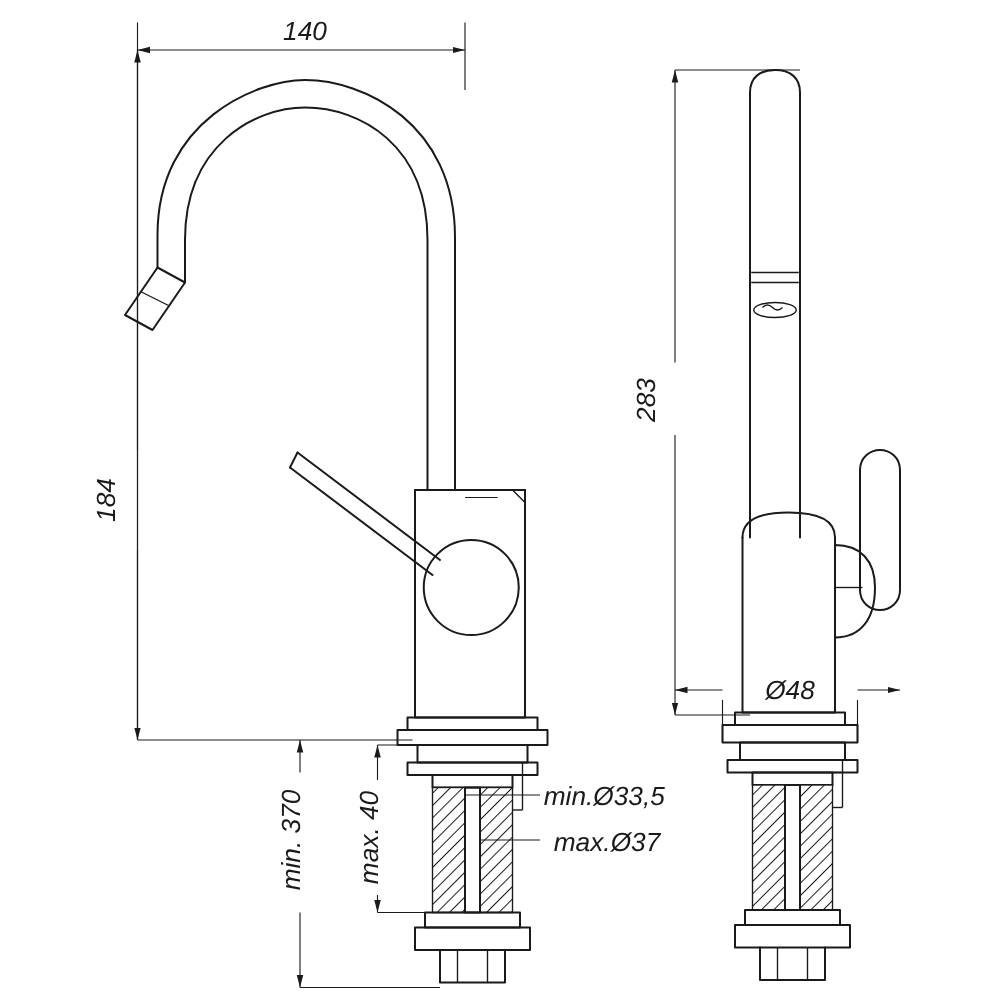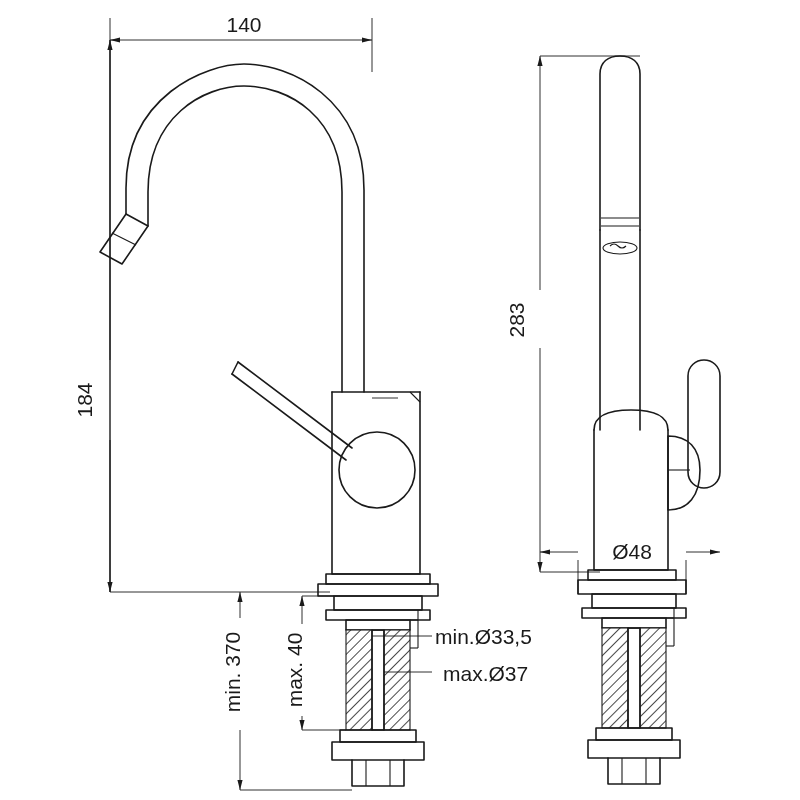--- a/index.html
+++ b/index.html
@@ -11,20 +11,21 @@
     width: 800px;
     height: 800px;
     font-family: "Liberation Sans", sans-serif;
     color: #1a1a1a;
     overflow: hidden;
   }
   #stage {
     position: relative;
     width: 702px;
     height: 800px;
+    font-style: italic;
   }
   svg#drawing {
     position: absolute;
     left: 0;
     top: 0;
     width: 800px;
     height: 800px;
   }
   .dim-text {
     font-family: "Liberation Sans", sans-serif;

